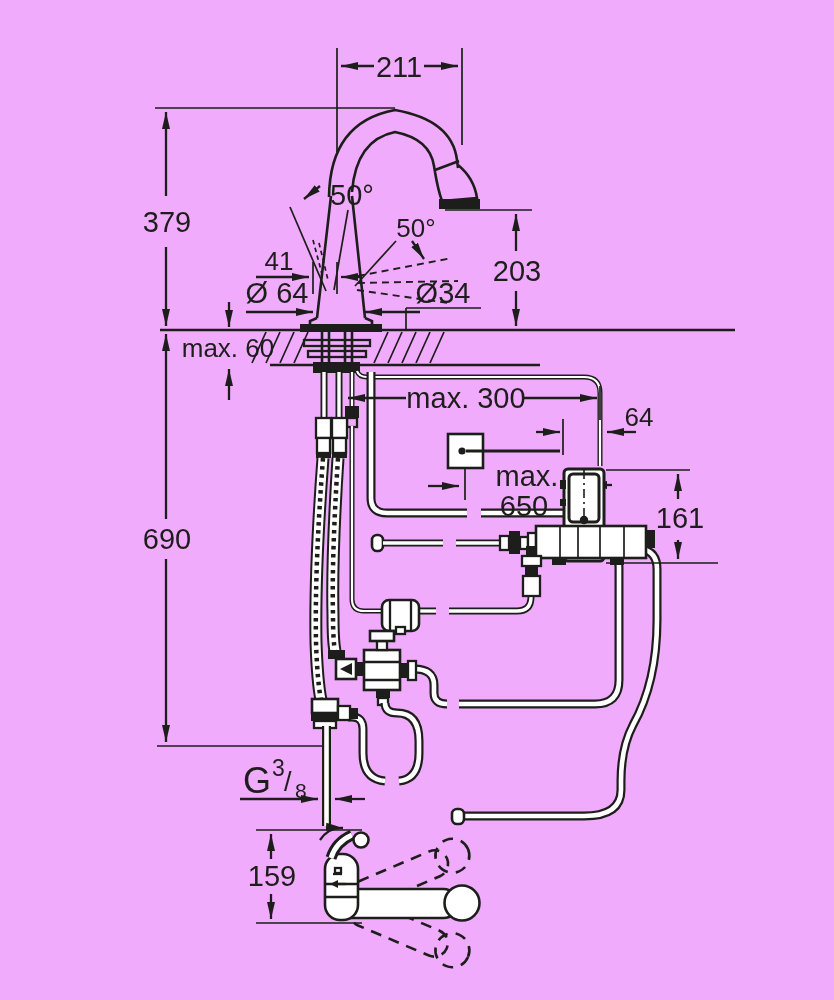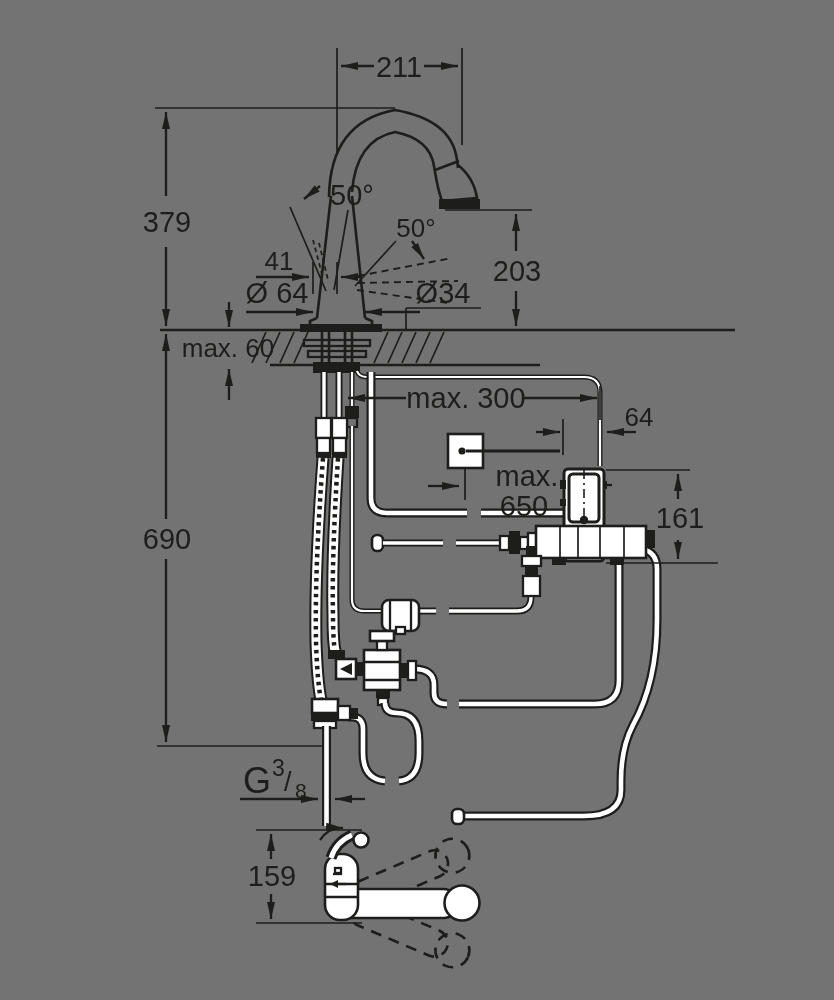--- a/index.html
+++ b/index.html
@@ -1,16 +1,16 @@
 <!DOCTYPE html>
 <html><head>
 <meta charset="utf-8">
 <style>
   html,body{margin:0;padding:0;background:#ffffff;}
-  #page{position:relative;width:834px;height:1000px;background:#737373;overflow:hidden;
+  #page{position:relative;width:834px;height:1000px;background:#f0abfc;overflow:hidden;
         font-family:"Liberation Sans", sans-serif;}
   svg{display:block;}
   text{fill:#1d1d1b;font-family:"Liberation Sans", sans-serif;}
   .dim{font-size:29px;}
   .dim-s{font-size:26px;}
   .thin{stroke:#1d1d1b;stroke-width:1.7;fill:none;}
   .med{stroke:#1d1d1b;stroke-width:2.3;fill:none;}
   .draw{stroke:#1d1d1b;stroke-width:2.6;fill:none;}
   .fillk{fill:#1d1d1b;stroke:none;}
   .white{fill:#ffffff;}

